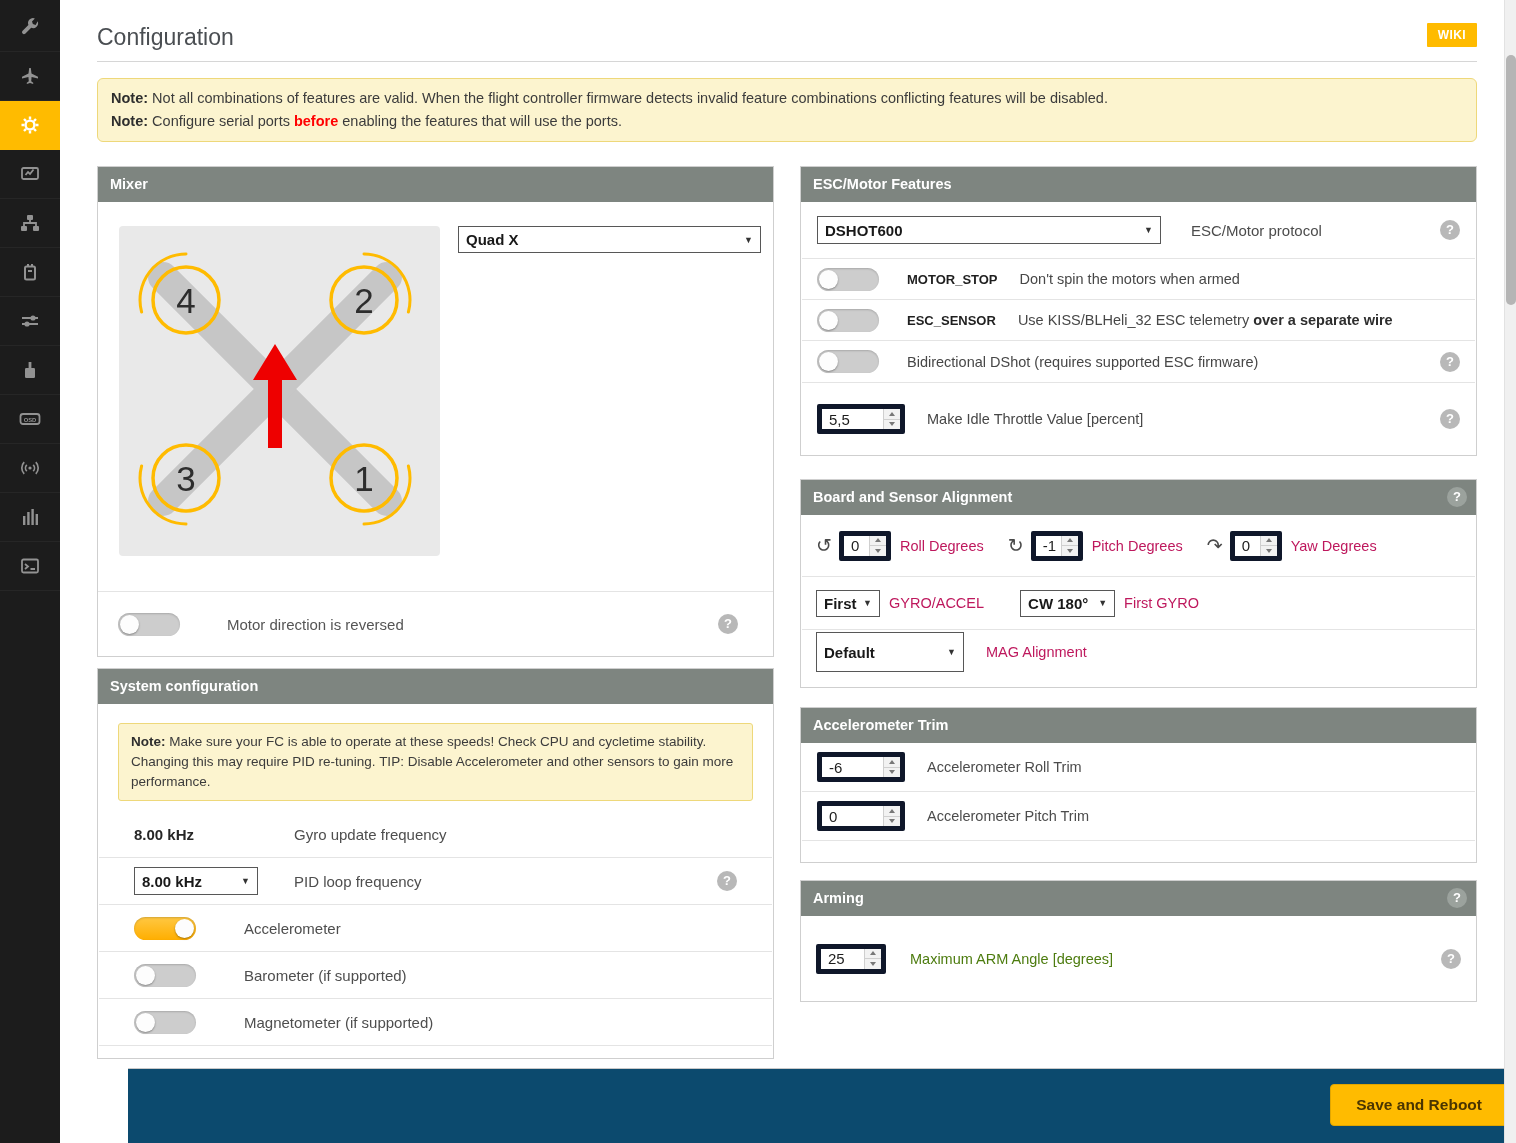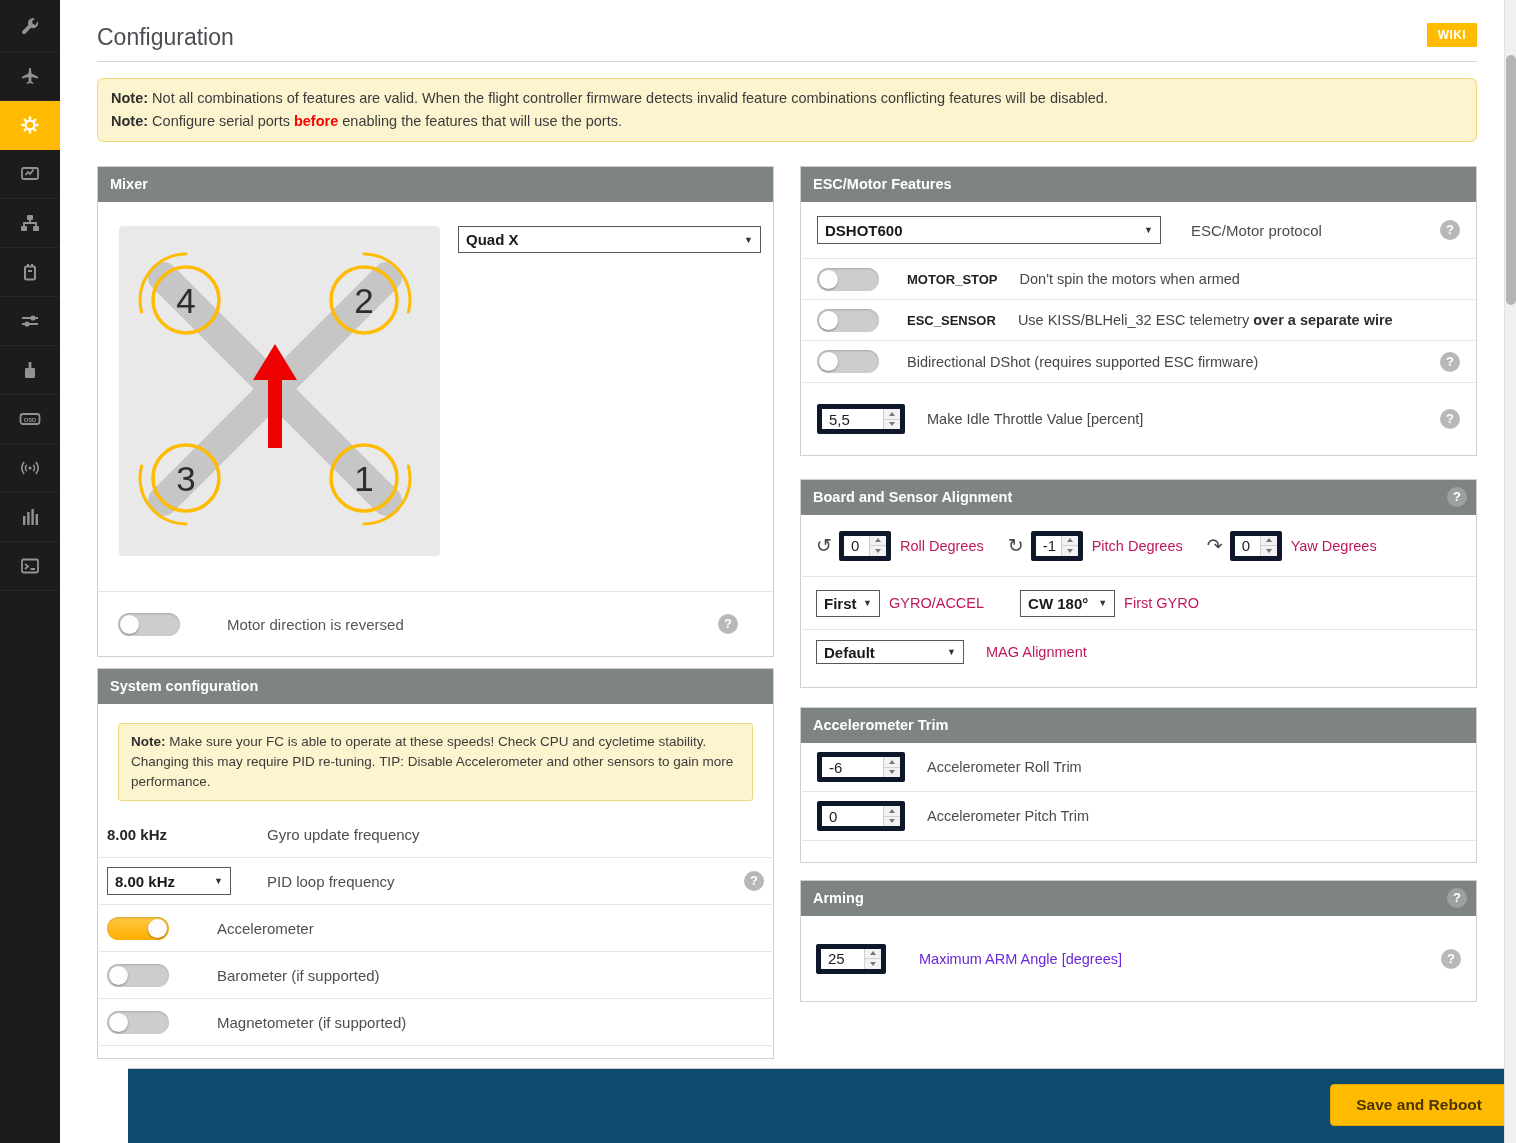--- a/index.html
+++ b/index.html
@@ -68,21 +68,21 @@
   .mix-sel{position:absolute;left:360px;top:24px;width:303px}
   .mix-row{position:absolute;left:0;right:0;top:389px;bottom:0;border-top:1px solid #e4e4e4;
            display:flex;align-items:center;padding:0 20px}
   .mix-lbl{margin-left:47px;font-size:15px;color:#555}
   .mix-row .q{margin-left:auto;margin-right:15px}
 
   
   .sys-body{padding-bottom:12px}
   .sys-note{margin:19px 20px 10px;background:#fcf4cf;border:1px solid #eed87a;border-radius:3px;
             padding:8px 12px;font-size:13.5px;line-height:20px;color:#3c3c3c}
-  .srow{height:47px;display:flex;align-items:center;border-bottom:1px solid #e4e4e4;margin:0 1px;padding:0 8px}
+  .srow{height:47px;display:flex;align-items:center;border-bottom:1px solid #e4e4e4;margin:0 1px;padding:0 35px}
   .lead{width:160px;flex:none;display:flex;align-items:center}
   .lead.sm{width:110px}
   .lbl{font-size:15px;color:#4e4e4e}
   .bval{font-weight:700;font-size:15px;color:#262626}
   .sel.sm{width:124px;height:28px}
 
   
   .erow{display:flex;align-items:center;border-bottom:1px solid #e4e4e4;margin:0 1px;padding:0 15px}
   .erow.r1{height:57px}
   .erow.r2,.erow.r3{height:41px}
@@ -97,30 +97,30 @@
   
   .arow{display:flex;align-items:center;border-bottom:1px solid #e4e4e4;margin:0 1px;padding:0 14px}
   .arow.a1{height:62px}
   .arow.a2{height:53px}
   .arow.a3{height:44px;border-bottom:none}
   .align-body{padding-bottom:13px}
   .agrp{display:flex;align-items:center;margin-right:24px}
   .axis-ic{font-size:19px;color:#4a4a4a;margin-right:7px;flex:none}
   .axis-lbl{font-size:14.5px;color:#be185d;margin-left:9px}
   .trunc{max-width:92px;white-space:nowrap;overflow:hidden;text-overflow:ellipsis}
-  .sel.w64{width:64px}.sel.w95{width:95px}.sel.w148{width:148px;height:24px}
+  .sel.w64{width:64px}.sel.w95{width:95px}.sel.w148{width:148px;height:40px}
 
   
   .trim-body{padding-bottom:21px}
   .trow{height:49px;display:flex;align-items:center;border-bottom:1px solid #e4e4e4;margin:0 1px;padding:0 15px}
   .trow .lbl2{font-size:14.5px;color:#4c4c4c;margin-left:22px}
 
   
   .arm-body{height:85px;display:flex;align-items:center;padding:0 15px}
-  .arm-body .lbl2{font-size:14.5px;color:#6d28d9;margin-left:33px}
+  .arm-body .lbl2{font-size:14.5px;color:#4d7c0f;margin-left:24px}
 
   
   .footer{position:absolute;left:64px;right:0;bottom:0;height:75px;background:#0c4a6e;
           border-top:1px solid #c9c9c9;z-index:4}
   .save-btn{position:absolute;right:8px;top:15px;height:42px;padding:0 25px;background:#ffbb00;
             border:1px solid #e2a600;border-radius:4px;font-weight:700;font-size:15.5px;color:#4a3500;
             display:flex;align-items:center;cursor:pointer}
 
   
   .scrollbar{position:absolute;right:0;top:0;width:12px;height:1143px;background:#f0f0f0;

